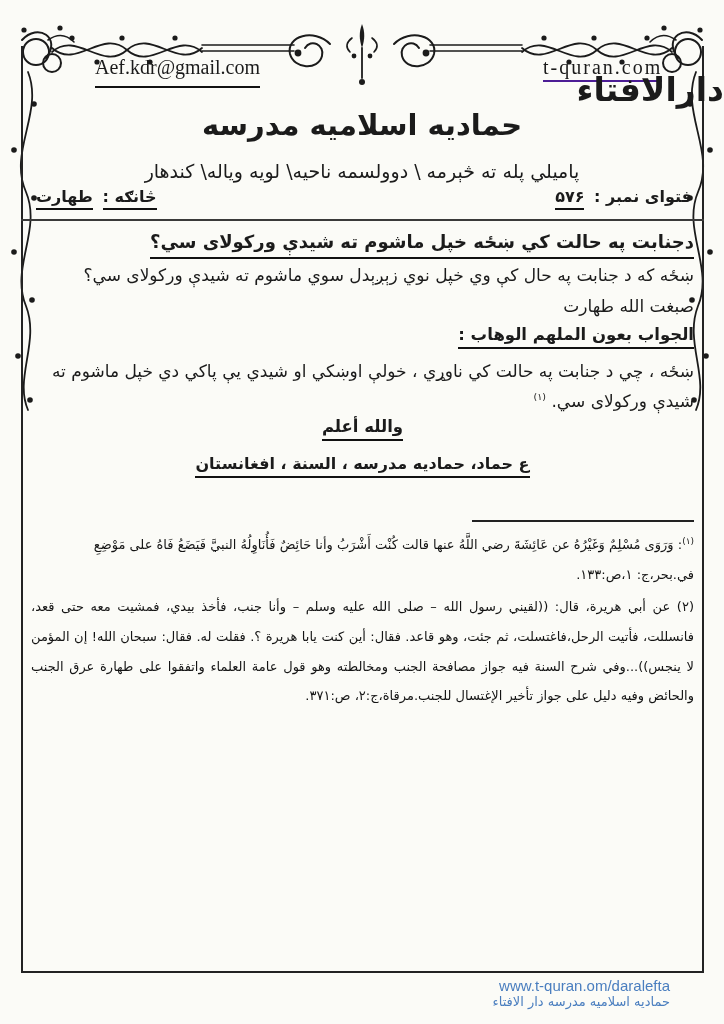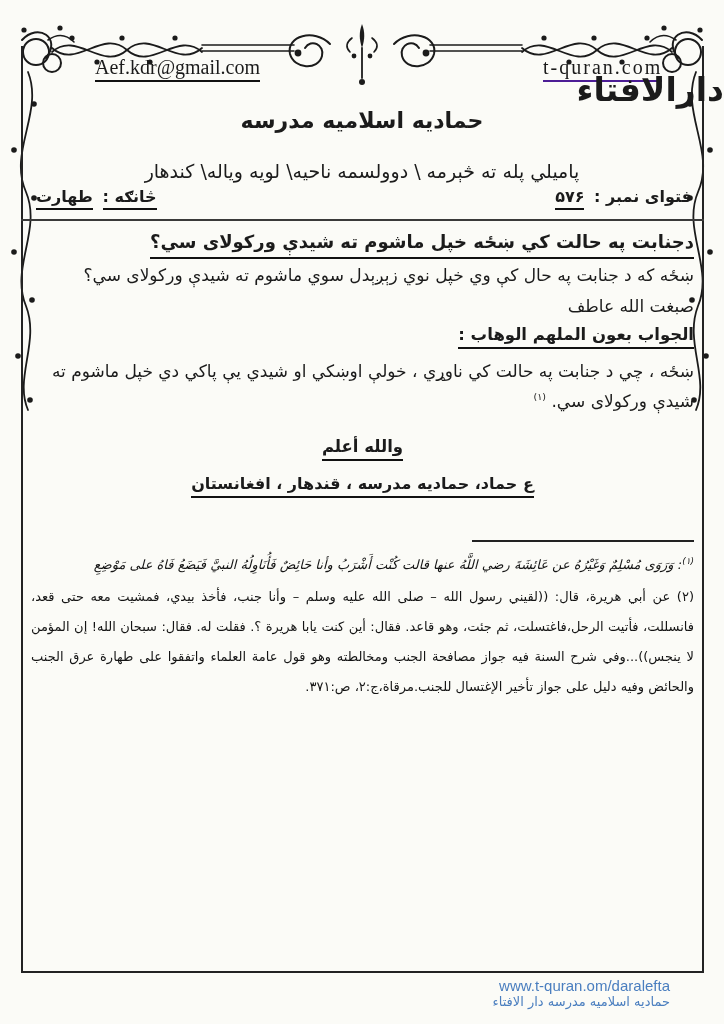--- a/index.html
+++ b/index.html
@@ -16,34 +16,34 @@
   
   .frame-left{position:absolute;left:21px;top:46px;bottom:52px;width:2px;background:#232323;}
   .frame-right{position:absolute;right:20px;top:46px;bottom:52px;width:2px;background:#232323;}
   .frame-bottom{position:absolute;left:21px;right:20px;bottom:51px;height:2px;background:#232323;}
   .header-divider{position:absolute;left:21px;right:20px;top:219px;height:2px;background:#3a3a3a;}
   .ornament-top{position:absolute;left:0;top:0;pointer-events:none;}
   
   .email{
     position:absolute;left:95px;top:56px;
     font-family:"Liberation Serif",serif;font-size:20px;
-    border-bottom:2px solid #111;padding-bottom:1px;
+    border-bottom:2px solid #111;padding-bottom:7px;
   }
   .website{
     position:absolute;left:543px;top:56px;
     font-family:"Liberation Serif",serif;font-size:20px;letter-spacing:2px;
     border-bottom:2px solid #4c1d95;padding-bottom:1px;
   }
   .doc-title{
     position:absolute;left:0;right:0;top:70px;text-align:right;
     font-size:33px;font-weight:700;direction:rtl;
   }
   .org-name{
     position:absolute;left:0;right:0;top:108px;text-align:center;
-    font-size:22px;font-weight:800;direction:rtl;
+    font-size:29px;font-weight:800;direction:rtl;
   }
   .address{
     position:absolute;left:0;right:0;top:160px;text-align:center;
     font-size:19px;direction:rtl;
   }
   .meta-row{
     position:absolute;left:34px;right:30px;top:187px;
     display:flex;justify-content:space-between;direction:rtl;
     font-size:16px;font-weight:700;
   }
@@ -61,32 +61,32 @@
   }
   .q-body{font-size:17px;line-height:1.75;margin-bottom:5px;}
   .label-wrap{margin:4px 0 7px;}
   .inline-u{
     display:inline-block;font-size:16.5px;font-weight:700;
     border-bottom:2px solid #111;padding-bottom:3px;
   }
   .asker-name{font-size:17px;margin-bottom:9px;}
   .answer-body{font-size:17px;line-height:1.8;}
   .answer-body sup{font-size:9.5px;}
-  .center-line{text-align:center;margin-top:20px;}
+  .center-line{text-align:center;}
   .center-line.sig{margin-top:13px;}
   .center-line .inline-u{font-size:16.5px;}
   .center-line.sig .inline-u{font-size:16px;}
   
   .fn-sep{
     width:222px;height:0;border-top:2px solid #222;
     margin:42px 0 8px 0; 
   }
   .footnotes{font-size:13px;line-height:2.3;color:#141414;}
   .footnotes sup{font-size:9px;}
-  .fn-line{text-align:right;font-style:italic;}
+  .fn-line{text-align:right;}
   .fn-para{text-align:justify;text-align-last:right;margin-top:2px;}
   
   .footer-row{
     position:absolute;left:56px;right:54px;top:977px;
     display:flex;justify-content:space-between;align-items:flex-end;
     border-bottom:1.5px solid #4a7ebf;padding-bottom:18px;flex-direction:column;
   }
   .footer-url{
     font-family:"Liberation Sans",sans-serif;
     font-size:15px;color:#4a7ebf;text-decoration:none;
@@ -199,42 +199,43 @@
   </div>
 
   <div class="body-area" dir="rtl">
 
     <div class="q-title-wrap">
       <span class="q-title">دجنابت په حالت کي ښځه خپل ماشوم ته شيدې ورکولای سي؟</span>
     </div>
 
     <div class="q-body">ښځه که د جنابت په حال کې وي خپل نوي زېږېدل سوي ماشوم ته شيدې ورکولای سي؟</div>
 
-    <div class="asker-name">صبغت الله عاطف</div>
+    <div class="asker-name">صبغت الله طهارت</div>
 
     <div class="label-wrap">
       <span class="inline-u">الجواب بعون الملهم الوهاب :</span>
     </div>
 
     <div class="answer-body">
       <span>ښځه ، چي د جنابت په حالت کي ناوړي ، خولې اوښکي او شيدي يې پاکي دي خپل ماشوم ته شيدې ورکولای سي. </span><sup>(١)</sup>
     </div>
 
     <div class="center-line">
       <span class="inline-u">والله أعلم</span>
     </div>
     <div class="center-line sig">
-      <span class="inline-u">ع حماد، حماديه مدرسه ، قندهار ، افغانستان</span>
+      <span class="inline-u">ع حماد، حماديه مدرسه ، السنة ، افغانستان</span>
     </div>
 
     <div class="fn-sep"></div>
     <div class="footnotes">
       <div class="fn-line">
         <sup>(١)</sup><span>: وَرَوَى مُسْلِمٌ وَغَيْرُهُ عن عَائِشَةَ رضي اللَّهُ عنها قالت كُنْت أَشْرَبُ وأنا حَائِضٌ فَأُنَاوِلُهُ النبيَّ فَيَضَعُ فَاهُ على مَوْضِعِ</span>
       </div>
+      <div class="fn-line">في.بحر،ج: ١،ص:١٣٣.</div>
       <div class="fn-para">(٢) عن أبي هريرة، قال: ((لقيني رسول الله – صلى الله عليه وسلم – وأنا جنب، فأخذ بيدي، فمشيت معه حتى قعد، فانسللت، فأتيت الرحل،فاغتسلت، ثم جئت، وهو قاعد. فقال: أين كنت يابا هريرة ؟. فقلت له. فقال: سبحان الله! إن المؤمن لا ينجس))...وفي شرح السنة فيه جواز مصافحة الجنب ومخالطته وهو قول عامة العلماء واتفقوا على طهارة عرق الجنب والحائض وفيه دليل على جواز تأخير الإغتسال للجنب.مرقاة،ج:٢، ص:٣٧١.</div>
     </div>
 
   </div>
 
   <div class="footer-row">
     <a class="footer-url">www.t-quran.om/daralefta</a>
     <a class="footer-org">حماديه اسلاميه مدرسه دار الافتاء</a>
   </div>
 

